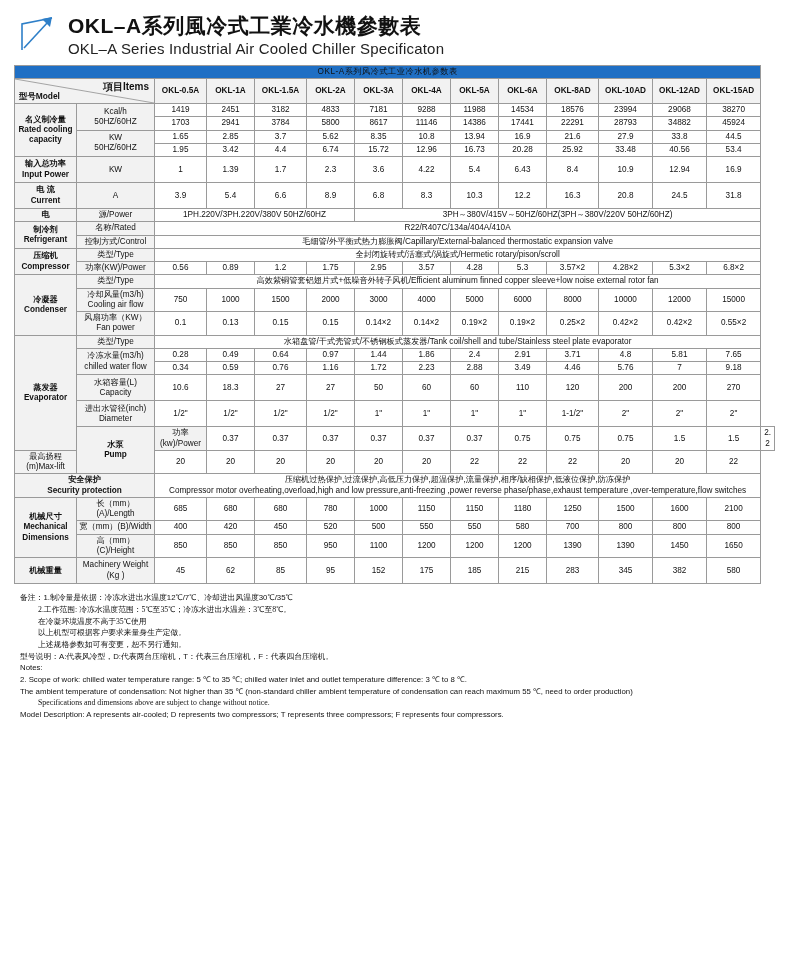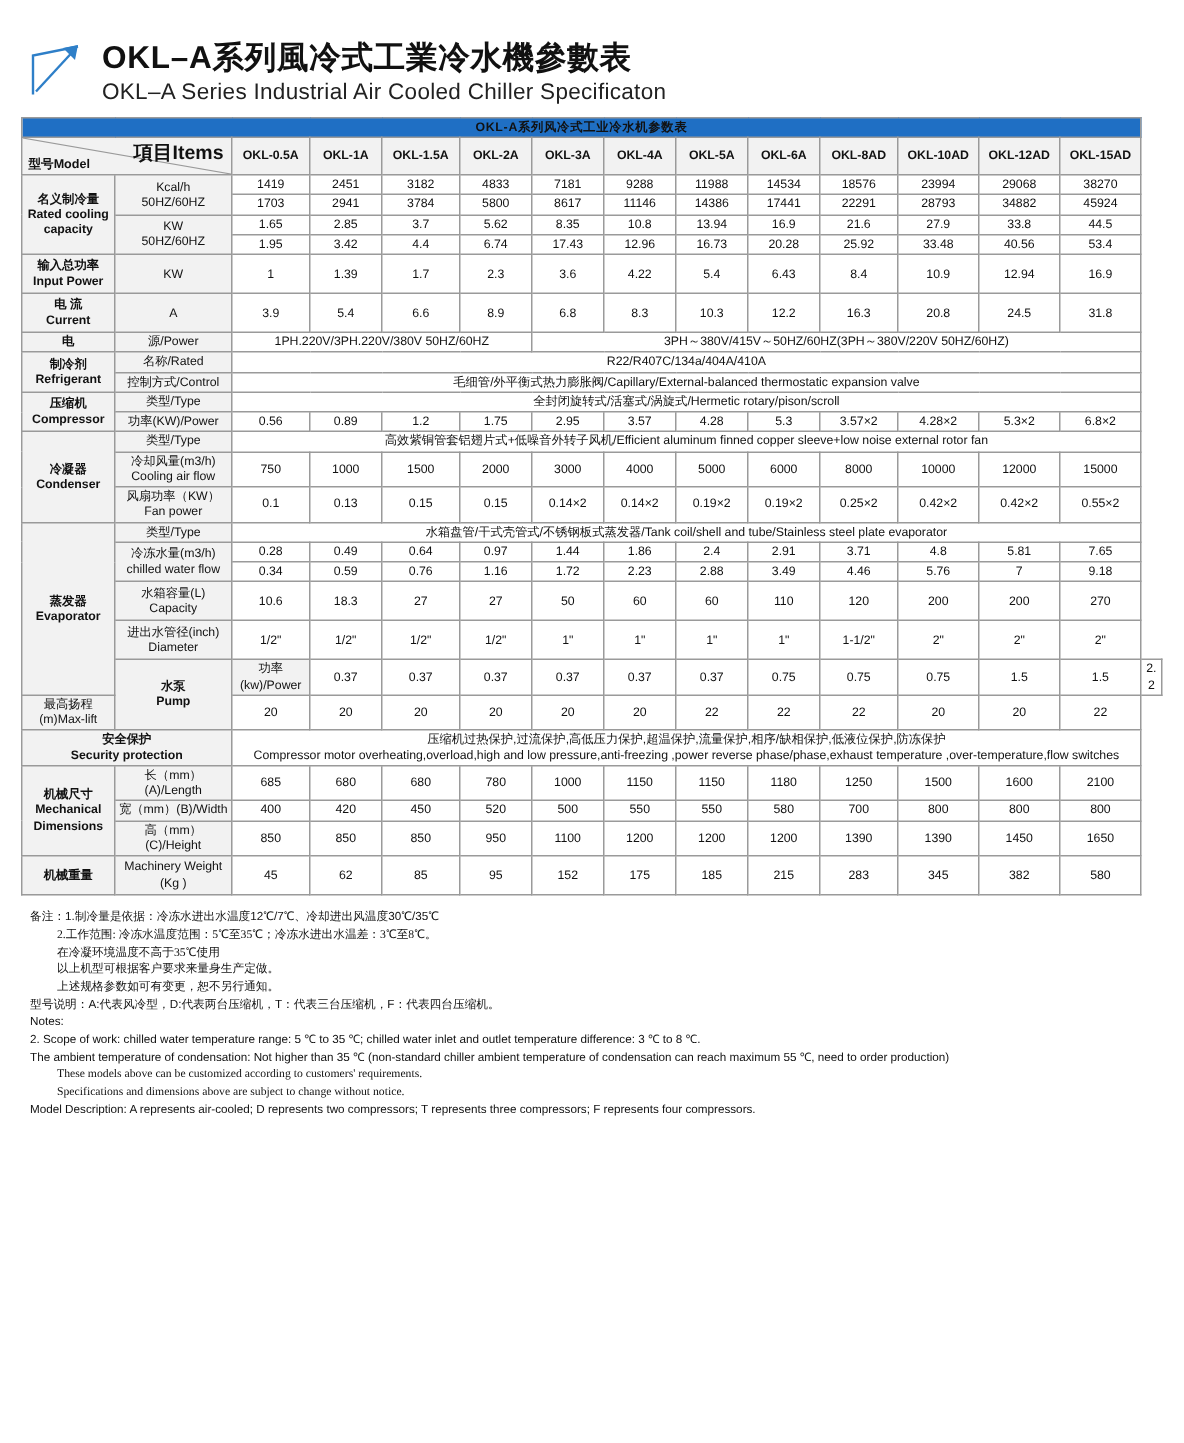--- a/index.html
+++ b/index.html
@@ -2,21 +2,21 @@
 <html><head>
 <meta charset="utf-8">
 <style>
   html,body{margin:0;padding:0;}
   body{
     width:789px;height:962px;background:#ffffff;
     font-family:"Liberation Sans", sans-serif;
     color:#111;
     -webkit-font-smoothing:antialiased;
   }
-  .page{position:relative;width:789px;height:714px;box-sizing:border-box;padding:17px 14px;}
+  .page{position:relative;width:789px;height:714px;box-sizing:border-box;padding:4px 14px;}
 
   
   .header{display:flex;align-items:flex-start;gap:10px;padding:10px 0 6px 4px;}
   .logo{width:40px;height:40px;flex:none;position:relative;}
   .logo svg{display:block;}
   .titles{display:flex;flex-direction:column;justify-content:center;}
   .title-cn{font-size:21px;font-weight:bold;color:#111;line-height:1.15;letter-spacing:.5px;}
   .title-en{font-size:15px;color:#222;line-height:1.25;margin-top:2px;letter-spacing:.2px;}
 
   
@@ -25,32 +25,32 @@
     border:1px solid #9a9a9a;
     font-size:8.2px;
     text-align:center;
     vertical-align:middle;
     padding:1px 1px;
     line-height:1.25;
     color:#111;
     word-break:break-word;
   }
   .banner td{
-    background:#1f6fc4;color:#fff;font-size:12.5px;font-weight:bold;
+    background:#1f6fc4;color:#fff;font-size:12.5px;font-weight:normal;
     padding:5px 0;letter-spacing:.5px;border:1px solid #1f6fc4;
   }
   .colhead td{background:#f2f2f2;font-size:8.6px;font-weight:bold;height:22px;}
   .rowlabel{background:#f2f2f2;font-weight:bold;font-size:8.4px;}
   .rowlabel2{background:#f2f2f2;font-size:8.2px;margin-left:16px;}
   .tall{height:26px;}
   .diag{
     position:relative;background:#f2f2f2;height:30px;padding:0;
   }
   .diag .dl{position:absolute;left:4px;bottom:2px;font-size:8.4px;font-weight:bold;}
-  .diag .dr{position:absolute;right:5px;top:2px;font-size:13px;font-weight:bold;}
+  .diag .dr{position:absolute;right:5px;top:2px;font-size:10px;font-weight:bold;}
   .diag .line{position:absolute;left:0;top:0;width:100%;height:100%;}
   .sec{font-size:8.2px;text-align:left;padding:2px 4px;line-height:1.35;}
 
   
   .notes{margin:8px 0 0 6px;font-size:7.8px;line-height:1.5;color:#111;}
   .notes .ind1{padding-left:18px;font-family:Liberation Serif, serif;}
   .notes .en{font-size:7.8px;}
   .notes p{margin:0;}
 </style>
 </head>
@@ -169,21 +169,21 @@
       <td>21.6</td>
       <td>27.9</td>
       <td>33.8</td>
       <td>44.5</td>
     </tr>
     <tr>
       <td>1.95</td>
       <td>3.42</td>
       <td>4.4</td>
       <td>6.74</td>
-      <td>17.43</td>
+      <td>15.72</td>
       <td>12.96</td>
       <td>16.73</td>
       <td>20.28</td>
       <td>25.92</td>
       <td>33.48</td>
       <td>40.56</td>
       <td>53.4</td>
     </tr>
 
     <tr class="tall">
@@ -513,18 +513,17 @@
   <div class="notes">
     <p>备注：1.制冷量是依据：冷冻水进出水温度12℃/7℃、冷却进出风温度30℃/35℃</p>
     <p class="ind1">2.工作范围: 冷冻水温度范围：5℃至35℃；冷冻水进出水温差：3℃至8℃。</p>
     <p class="ind1">在冷凝环境温度不高于35℃使用</p>
     <p class="ind1">以上机型可根据客户要求来量身生产定做。</p>
     <p class="ind1">上述规格参数如可有变更，恕不另行通知。</p>
     <p>型号说明：A:代表风冷型，D:代表两台压缩机，T：代表三台压缩机，F：代表四台压缩机。</p>
     <p>Notes:</p>
     <p class="en">2. Scope of work: chilled water temperature range: 5 ℃ to 35 ℃; chilled water inlet and outlet temperature difference: 3 ℃ to 8 ℃.</p>
     <p class="en">The ambient temperature of condensation: Not higher than 35 ℃ (non-standard chiller ambient temperature of condensation can reach maximum 55 ℃, need to order production)</p>
-    <p class="en ind1">These models above can be customized according to customers' requirements.</p>
     <p class="en ind1">Specifications and dimensions above are subject to change without notice.</p>
     <p class="en">Model Description: A represents air-cooled; D represents two compressors; T represents three compressors; F represents four compressors.</p>
   </div>
 
 </div>
 
 </body></html>

